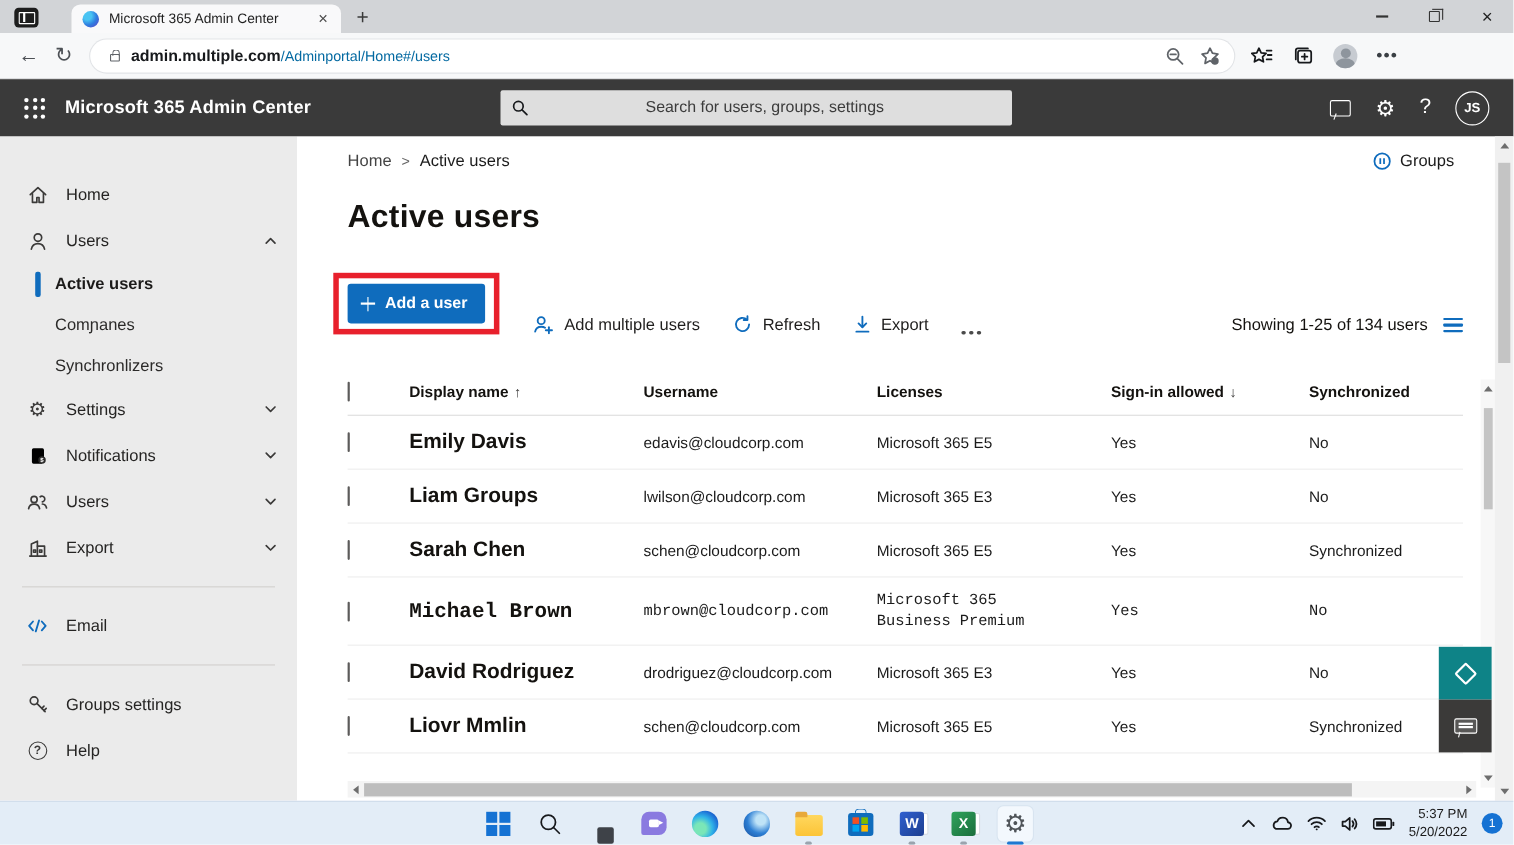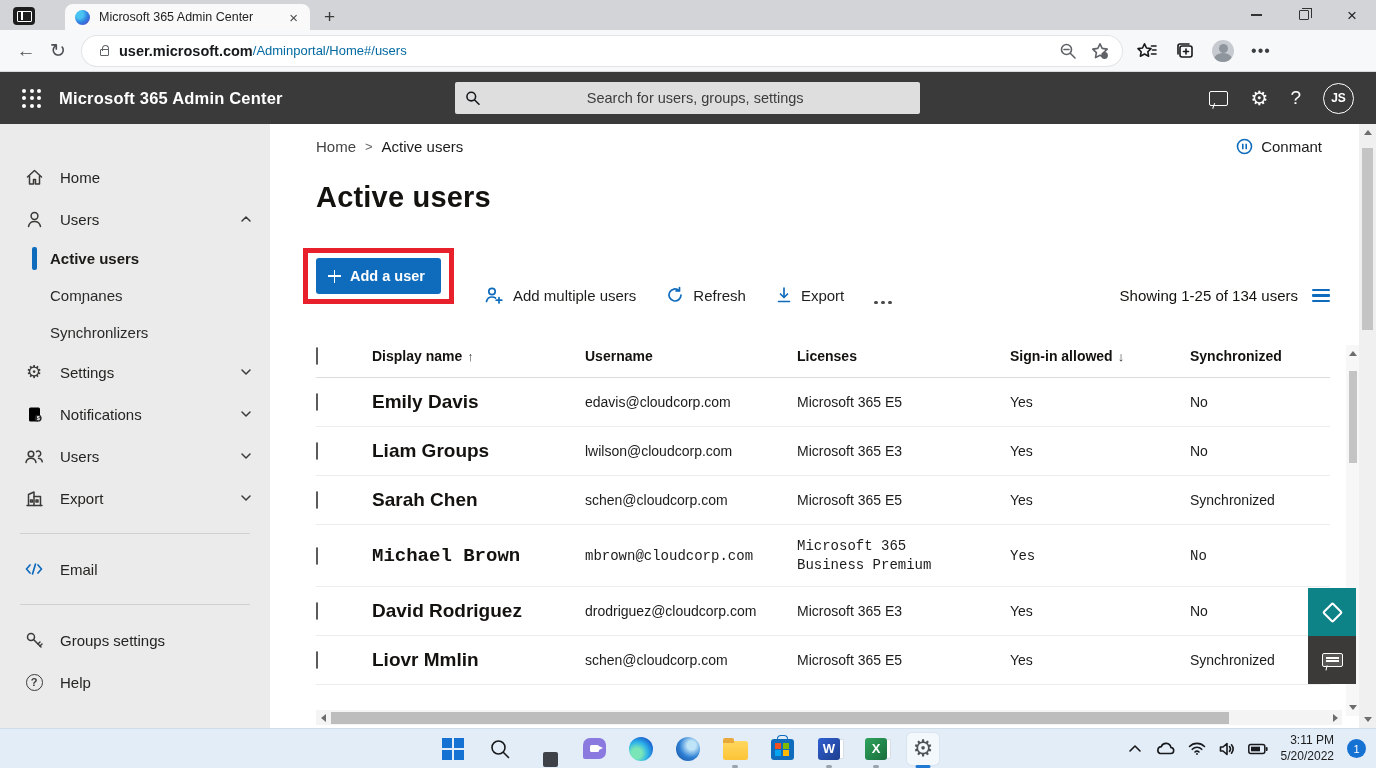--- a/index.html
+++ b/index.html
@@ -193,21 +193,21 @@
         <span class="win-close">×</span>
       </div>
   </div>
 </div>
 
 <div class="toolbar">
   <div class="nav-glyph">←</div>
   <div class="nav-glyph">↻</div>
   <div class="url-pill">
     <span class="lock"></span>
-    <span class="url-domain">user.microsoft.com</span>
+    <span class="url-domain">admin.multiple.com</span>
     <span class="url-path">/Adminportal/Home#/users</span>
     <span class="pill-icons">
       <svg class="stg" width="18" height="18" viewBox="0 0 18 18">
           <circle cx="7.5" cy="7.5" r="5"></circle>
           <line x1="11.5" y1="11.5" x2="16" y2="16"></line>
           <line x1="5" y1="7.5" x2="10" y2="7.5"></line>
         </svg>
       <svg class="stg" width="19" height="18" viewBox="0 0 19 18">
           <path d="M9 1.8 11.2 6.4 16.2 7.1 12.6 10.6 13.5 15.6 9 13.2 4.5 15.6 5.4 10.6 1.8 7.1 6.8 6.4Z"></path>
           <circle cx="13.5" cy="13.5" r="3.4" fill="#5f6368" stroke="none"></circle>
@@ -398,21 +398,21 @@
     <div class="crumb-row">
       <span class="crumb-home">Home</span>
       <span class="crumb-sep">&gt;</span>
       <span class="crumb-cur">Active users</span>
       <span class="crumb-right">
         <svg width="17" height="17" viewBox="0 0 17 17">
             <circle cx="8.5" cy="8.5" r="7" fill="none" stroke="#0f6cbd" stroke-width="1.6"></circle>
             <line x1="6.8" y1="5.8" x2="6.8" y2="11.2" stroke="#0f6cbd" stroke-width="1.6"></line>
             <line x1="10.2" y1="5.8" x2="10.2" y2="11.2" stroke="#0f6cbd" stroke-width="1.6"></line>
           </svg>
-        <span>Conmant</span>
+        <span>Groups</span>
       </span>
     </div>
 
     <h1 class="page-title">Active users</h1>
 
     <div class="action-row">
       <span class="red-box">
         <button class="btn-primary">
           <span class="plus-ic"></span>
           <span>Add a user</span>
@@ -631,18 +631,18 @@
         <path d="M1.5 5h2.5L8 1.5v11L4 9H1.5Z"></path>
         <path d="M10.5 4.5a4 4 0 0 1 0 5"></path>
         <path d="M12.5 2.8a6.8 6.8 0 0 1 0 8.4"></path>
       </svg>
     <svg width="20" height="12" viewBox="0 0 20 12">
         <rect x="0.8" y="1.5" width="16" height="9" rx="2" fill="none" stroke="#17191c" stroke-width="1.5"></rect>
         <rect x="3" y="3.7" width="9" height="4.6" fill="#17191c"></rect>
         <rect x="17.8" y="4" width="1.8" height="4" rx="0.8" fill="#17191c"></rect>
       </svg>
     <span class="clock">
-      <span>3:11 PM</span><br>
+      <span>5:37 PM</span><br>
       <span>5/20/2022</span>
     </span>
     <span class="tray-badge">1</span>
   </div>
 </div>
 
 </body></html>

